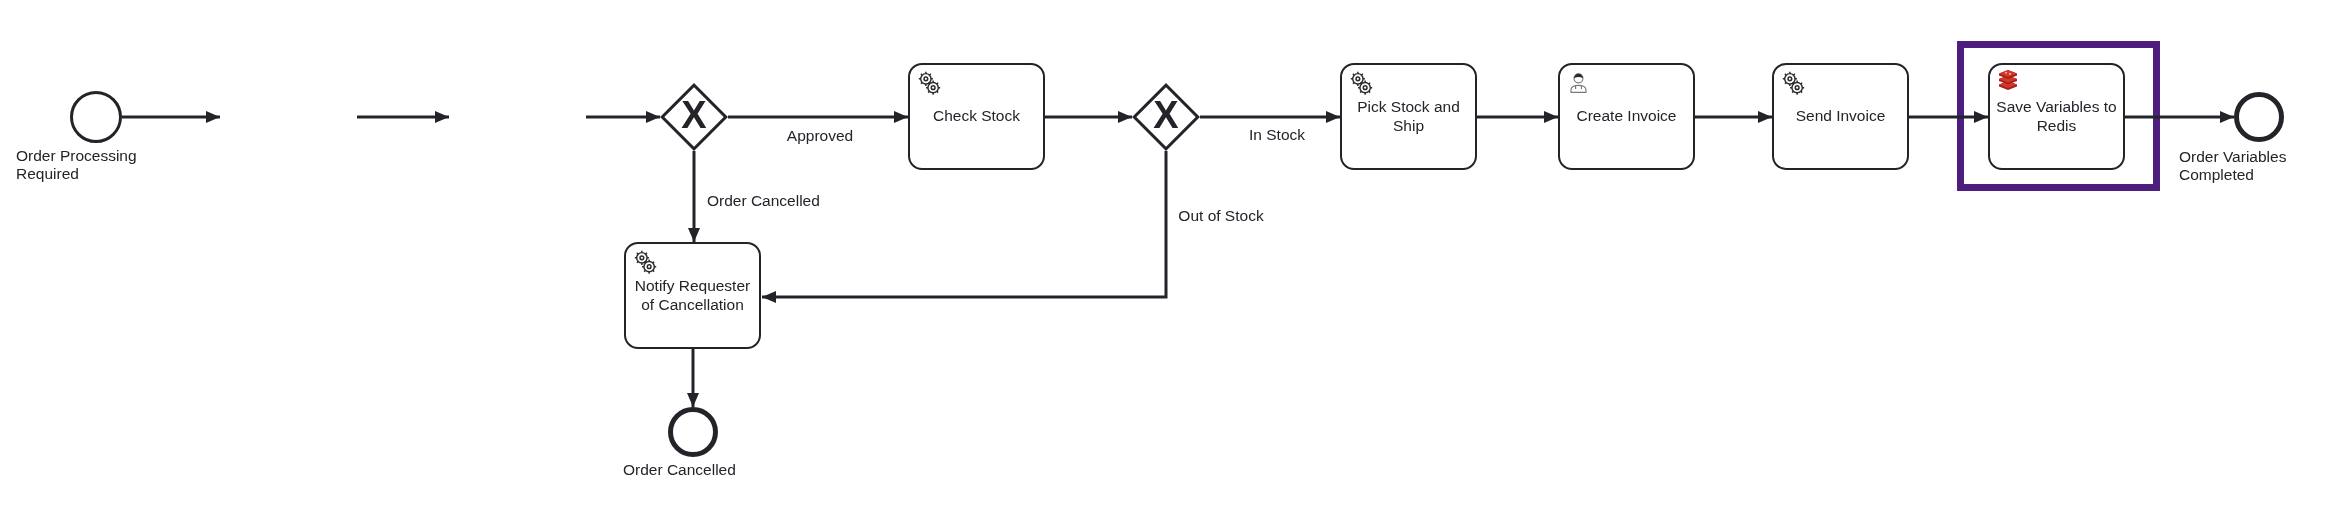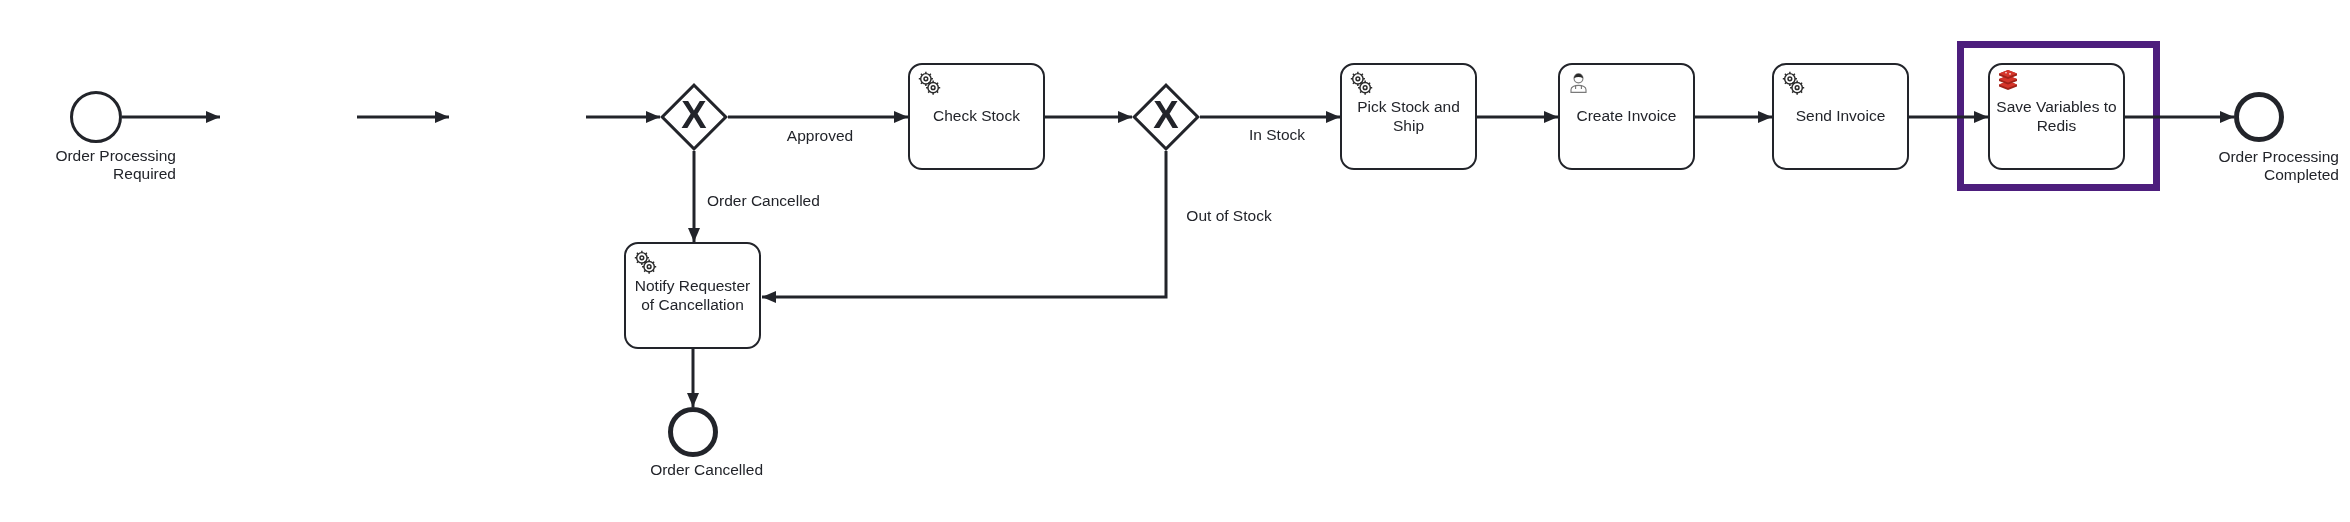--- a/index.html
+++ b/index.html
@@ -90,21 +90,21 @@
     position: absolute;
     font-size: 15.5px;
     line-height: 1.15;
     z-index: 4;
     white-space: nowrap;
   }
   .node-label {
     position: absolute;
     font-size: 15.5px;
     line-height: 1.15;
-    text-align: right;
+    text-align: left;
     z-index: 4;
   }
   .highlight-box {
     position: absolute;
     left: 1957px; top: 41px;
     width: 203px; height: 150px;
     box-sizing: border-box;
     border: 7px solid #4d1e7d;
     z-index: 1;
   }
@@ -214,21 +214,21 @@
       <path d="M3,9 L12,5.5 L21,9 L12,12.5 Z" fill="#d5352b"></path>
       <path d="M3,3.5 L12,0 L21,3.5 L21,5.5 L12,9 L3,5.5 Z" fill="#a02219"></path>
       <path d="M3,3.5 L12,0 L21,3.5 L12,7 Z" fill="#d5352b"></path>
       <circle cx="10" cy="2.8" r="0.8" fill="#ffffff"></circle>
       <circle cx="14" cy="3.9" r="0.8" fill="#ffffff"></circle>
     </svg>
     <div class="task-label">Save Variables to Redis</div>
   </div>
 
   <div class="event end" style="left:2234px; top:92px;"></div>
-  <div class="node-label" style="left:2179px; top:148px; width:160px;">Order Processing Completed</div>
+  <div class="node-label" style="left:2179px; top:148px; width:160px;">Order Variables Completed</div>
 
   <div class="task" style="left:624px; top:242px;">
     <svg class="icon" width="27" height="27" viewBox="0 0 26 26">
       <g stroke="#2b2b2b" stroke-width="1.4" fill="none">
         <path d="M14.5,8.5 H16.3 M13,12 L14.3,13.3 M9.5,13.5 V15.3 M6,12 L4.7,13.3 M4.5,8.5 H2.7 M6,5 L4.7,3.7 M9.5,3.5 V1.7 M13,5 L14.3,3.7"></path>
         <circle cx="9.5" cy="8.5" r="5" fill="#ffffff"></circle>
         <circle cx="9.5" cy="8.5" r="1.8"></circle>
         <circle cx="16.5" cy="17" r="5" fill="#ffffff"></circle>
         <circle cx="16.5" cy="17" r="1.8"></circle>
         <path d="M21.5,17 H23.3 M20,20.5 L21.3,21.8 M16.5,22 V23.8 M13,20.5 L11.7,21.8 M11.5,17 H9.7 M13,13.5 L11.7,12.2 M16.5,12 V10.2 M20,13.5 L21.3,12.2"></path>
@@ -236,15 +236,15 @@
     </svg>
     <div class="task-label">Notify Requester of Cancellation</div>
   </div>
 
   <div class="event end" style="left:668px; top:407px;"></div>
   <div class="node-label" style="left:623px; top:461px; width:140px;">Order Cancelled</div>
 
   <div class="flow-label" style="left:760px; top:127px; width:120px; text-align:center;">Approved</div>
   <div class="flow-label" style="left:707px; top:192px;">Order Cancelled</div>
   <div class="flow-label" style="left:1222px; top:126px; width:110px; text-align:center;">In Stock</div>
-  <div class="flow-label" style="left:1166px; top:207px; width:110px; text-align:center;margin-left:8px;">Out of Stock</div>
+  <div class="flow-label" style="left:1166px; top:207px; width:110px; text-align:center;">Out of Stock</div>
 
 </div>
 
 </body></html>

